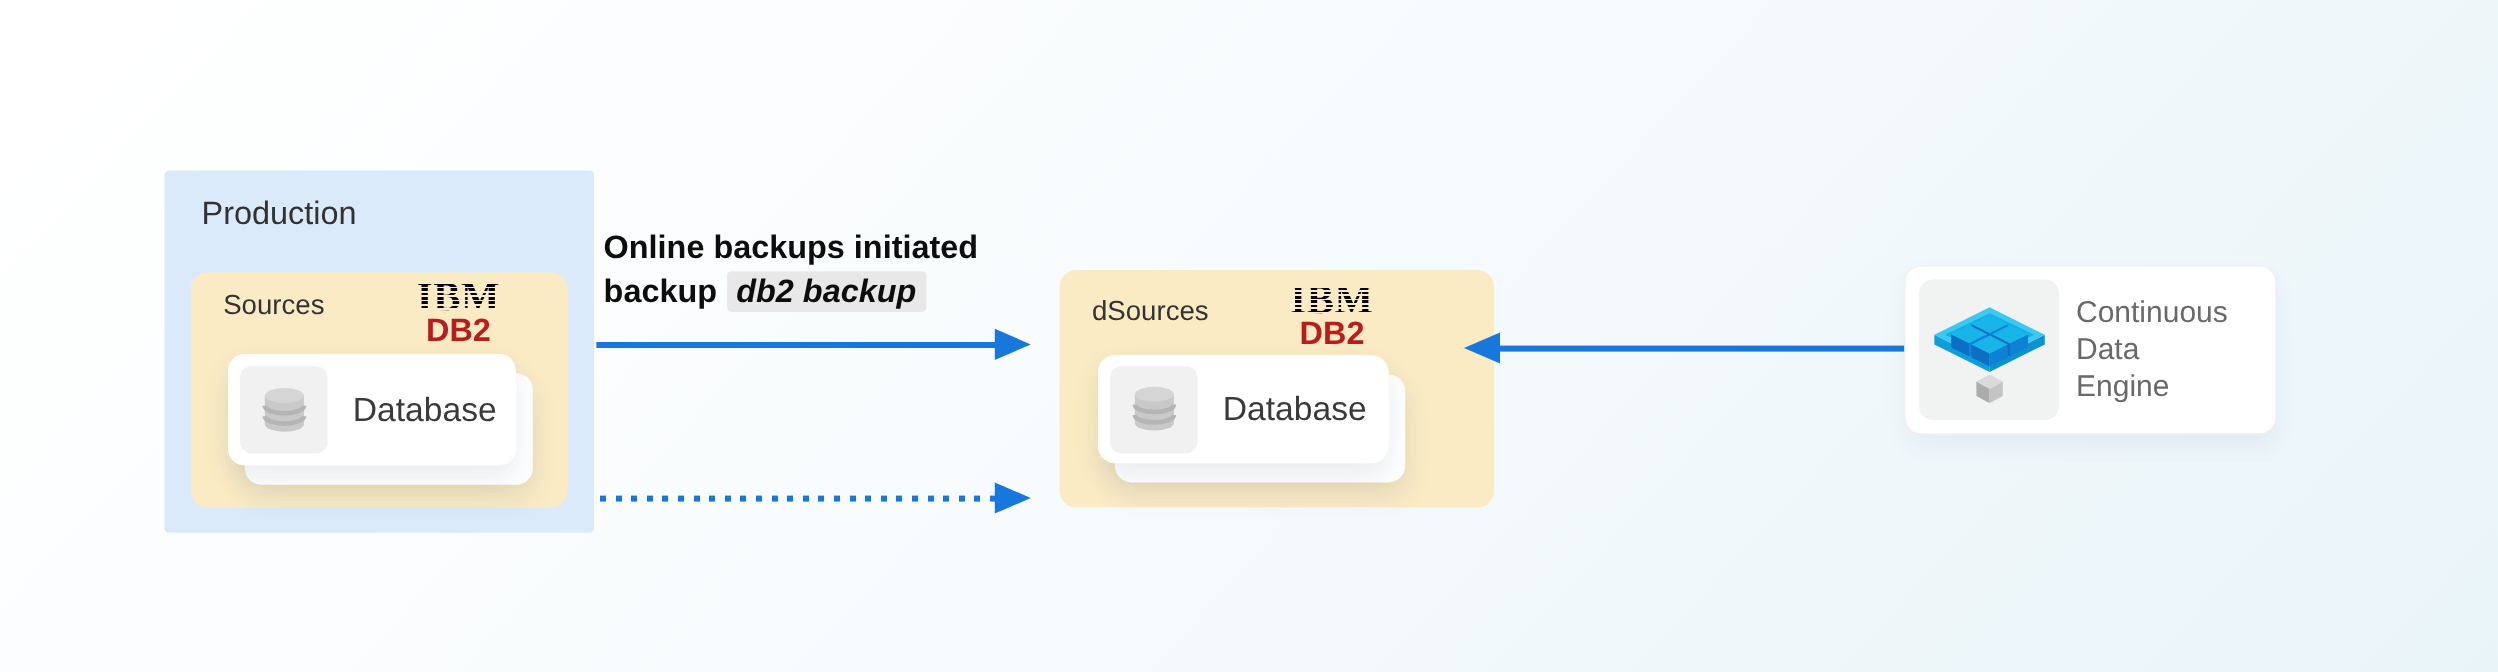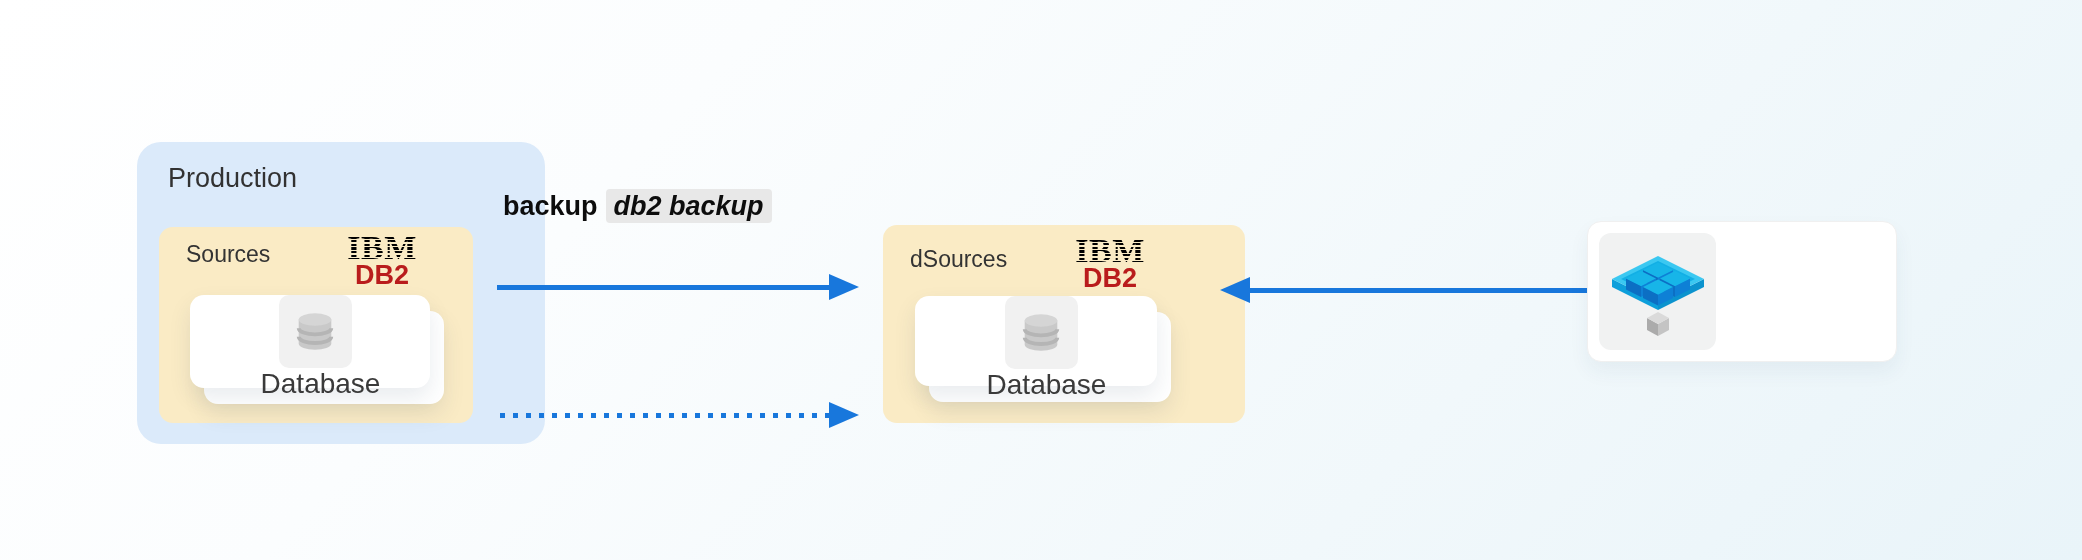--- a/index.html
+++ b/index.html
@@ -3,22 +3,22 @@
 <meta charset="utf-8">
 <style>
   html,body{margin:0;padding:0;}
   body{font-family:"Liberation Sans",sans-serif;}
   .canvas{
     position:relative;width:2082px;height:560px;overflow:hidden;
     background:linear-gradient(133deg,#ffffff 0%,#fbfdfe 30%,#f1f8fb 70%,#e9f4f9 100%);
   }
   
   .production-box{
-    position:absolute;left:137px;top:142px;width:408px;height:302px;
-    background:#DBEAFA;border-radius:24px;
+    position:absolute;left:137px;top:142px;width:358px;height:302px;
+    background:#DBEAFA;border-radius:4px;
   }
   .production-label{
     position:absolute;left:31px;top:21px;
     font-size:27px;color:#323232;
   }
   .sources-box{
     position:absolute;background:#FAEBC5;border-radius:14px;
   }
   .sources-box.in-production{left:22px;top:85px;width:314px;height:196px;}
   .sources-box.standalone{left:883px;top:225px;width:362px;height:198px;}
@@ -41,21 +41,21 @@
   .db2-word{
     font-size:27px;font-weight:700;color:#b91c1c;line-height:24px;margin-top:1px;
   }
   
   .db-card{
     position:absolute;width:240px;height:93px;background:#ffffff;border-radius:14px;
     box-shadow:0 10px 22px rgba(40,70,100,0.10);
     display:flex;align-items:center;padding:0;box-sizing:border-box;
   }
   .db-card.back{z-index:1;}
-  .db-card.front{z-index:2;flex-direction:column;}
+  .db-card.front{z-index:2;}
   .sources-box.in-production .db-card.front{left:31px;top:68px;}
   .sources-box.in-production .db-card.back{left:45px;top:84px;}
   .sources-box.standalone .db-card.front{left:32px;top:71px;width:242px;height:90px;}
   .sources-box.standalone .db-card.back{left:46px;top:87px;width:242px;height:90px;}
   .icon-tile{
     width:73px;height:73px;margin-left:10px;border-radius:10px;background:#F1F1F1;
     display:flex;align-items:center;justify-content:center;flex:0 0 auto;
   }
   .card-label{
     margin-left:21px;font-size:28px;color:#3a3a3a;
@@ -132,20 +132,21 @@
             <path d="M7 29 a17 6.5 0 0 0 34 0" fill="none" stroke="#b5b5b5" stroke-width="4"></path>
             <ellipse cx="24" cy="11" rx="17" ry="6.5" fill="#d5d5d5"></ellipse>
           </svg>
         </div>
         <div class="card-label">Database</div>
       </div>
     </div>
   </div>
 
   <div class="flow-label l1">
+    <div>Online backups initiated</div>
     <div><span>backup</span><span class="code-chip">db2 backup</span></div>
   </div>
   <div class="arrow-line a1"></div>
   <div class="arrow-head-right a1"></div>
 
   <div class="flow-label l2">
   </div>
   <div class="arrow-dotted"></div>
   <div class="arrow-head-right a2"></div>
 
@@ -197,15 +198,20 @@
 
         <polygon points="35,45 50,52.5 50,63.5 35,56" fill="#0C6FC4"></polygon>
         <polygon points="50,52.5 65,45 65,56 50,63.5" fill="#0E80D6"></polygon>
         <polygon points="50,37.5 65,45 50,52.5 35,45" fill="#17B5E8"></polygon>
 
         <polygon points="39,76 50,82 50,94 39,88" fill="#ABABAB"></polygon>
         <polygon points="50,82 61,76 61,88 50,94" fill="#C4C4C4"></polygon>
         <polygon points="50,70 61,76 50,82 39,76" fill="#DADADA"></polygon>
       </svg>
     </div>
+    <div class="engine-text">
+      <div>Continuous</div>
+      <div>Data</div>
+      <div>Engine</div>
+    </div>
   </div>
 
 </div>
 
 </body></html>

